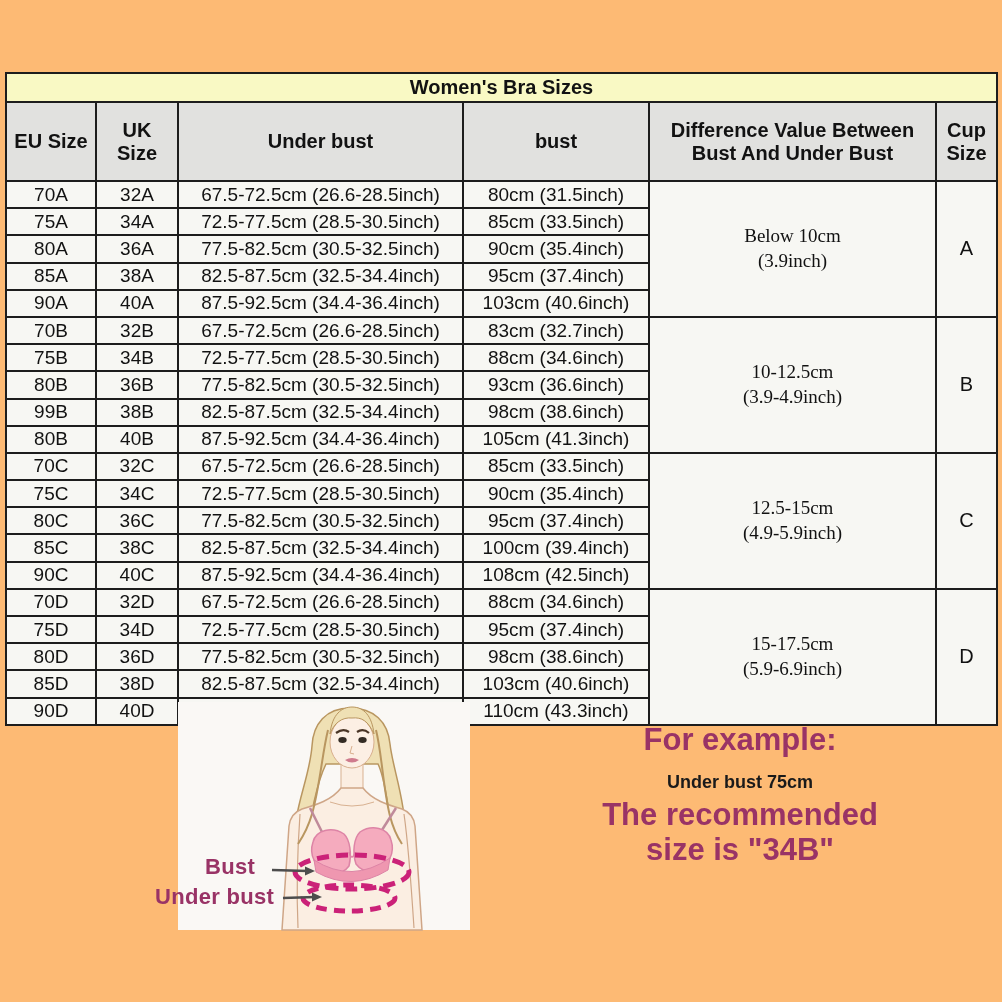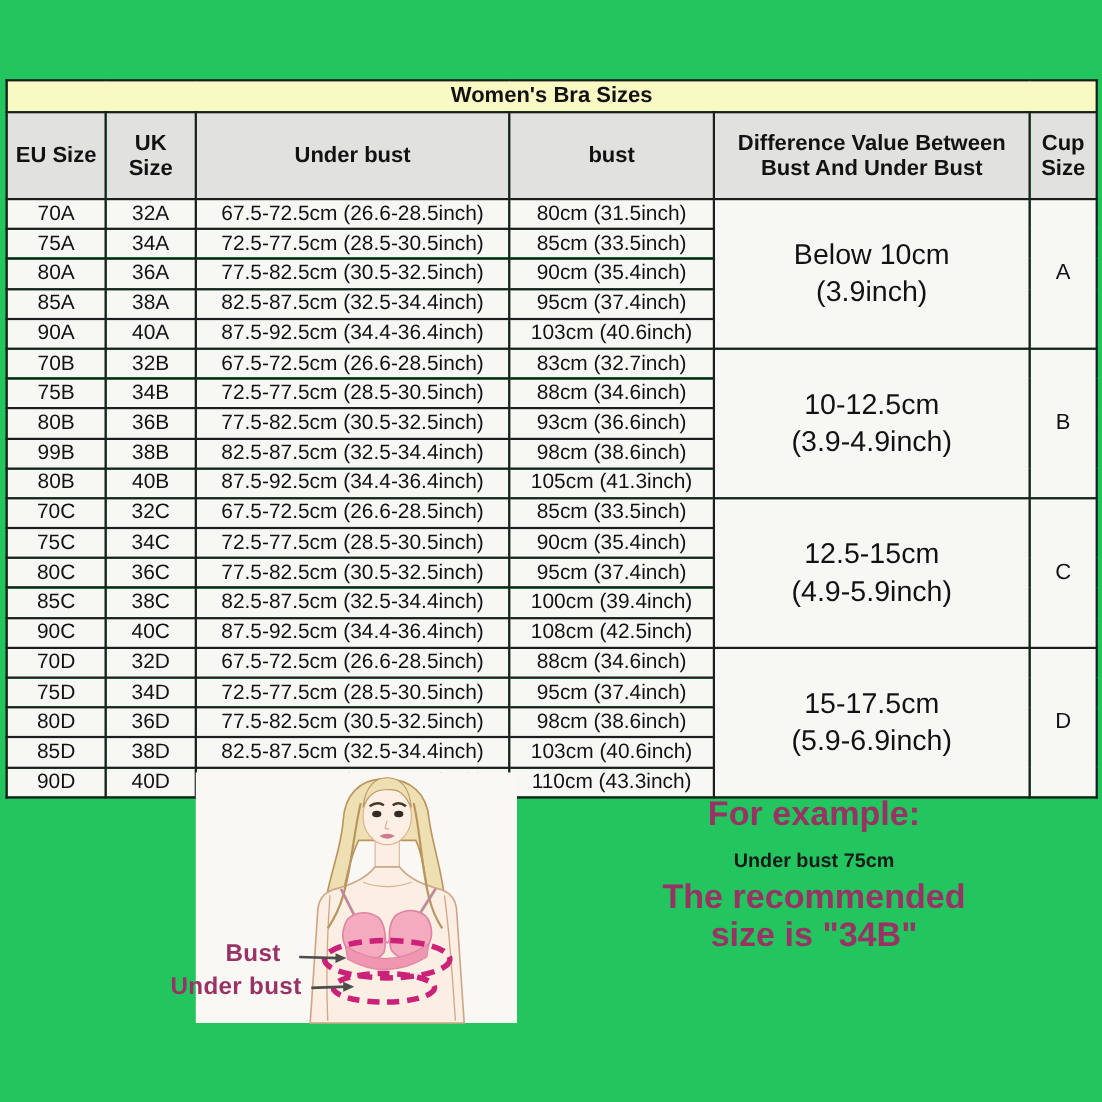--- a/index.html
+++ b/index.html
@@ -1,27 +1,27 @@
 <!DOCTYPE html>
 <html><head>
 <meta charset="utf-8">
 <style>
   html,body{margin:0;padding:0;background:#ffffff;}
   body{font-family:"Liberation Sans", sans-serif;}
-  .page{position:relative;width:1002px;height:1002px;background:#22c55e;overflow:hidden;}
+  .page{position:relative;width:1002px;height:1002px;background:#fdba74;overflow:hidden;}
 
   
   .size-table{position:absolute;left:5px;top:72px;width:991px;border-collapse:collapse;table-layout:fixed;}
   .size-table td,.size-table th{border:2px solid #1d1d1d;text-align:center;vertical-align:middle;color:#121212;overflow:hidden;}
   .title-cell{background:#f9f9c4;font-weight:bold;font-size:20px;height:27px;padding:0;}
   .header-row th{background:#e1e1df;font-weight:bold;font-size:20px;height:53px;line-height:1.12;padding:0;}
   th.h-uk{padding:4px 14px;}
   th.h-cup{padding:12px 6px;}
   .data-row td{background:#f7f7f3;font-size:19px;height:25.2px;padding:0 2px;white-space:nowrap;}
-  td.c-diff{line-height:1.3;white-space:normal;font-size:26px;}
+  td.c-diff{line-height:1.3;white-space:normal;font-size:19px;font-family:Liberation Serif, serif;}
   td.c-cup{font-size:20px;}
 
   
   .figure{position:absolute;left:150px;top:702px;width:322px;height:232px;}
   .figure svg{position:absolute;left:0;top:0;}
   .fig-label{position:absolute;color:#993366;font-size:22px;font-weight:600;letter-spacing:0.3px;}
   .bust-label{left:55px;top:152px;}
   .underbust-label{left:5px;top:182px;}
 
   

